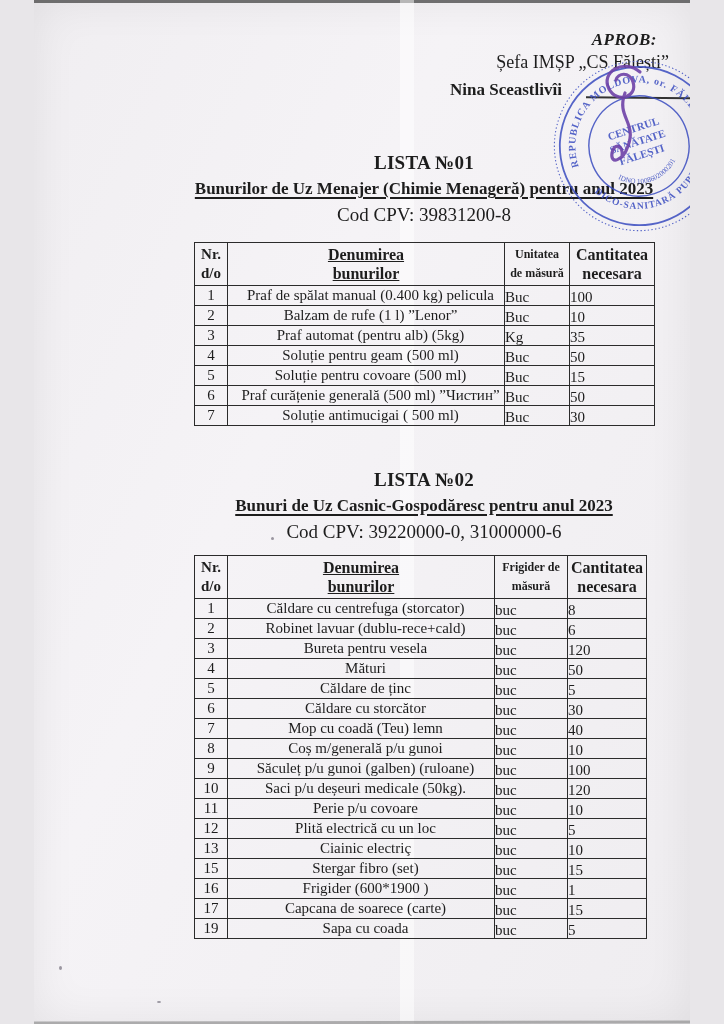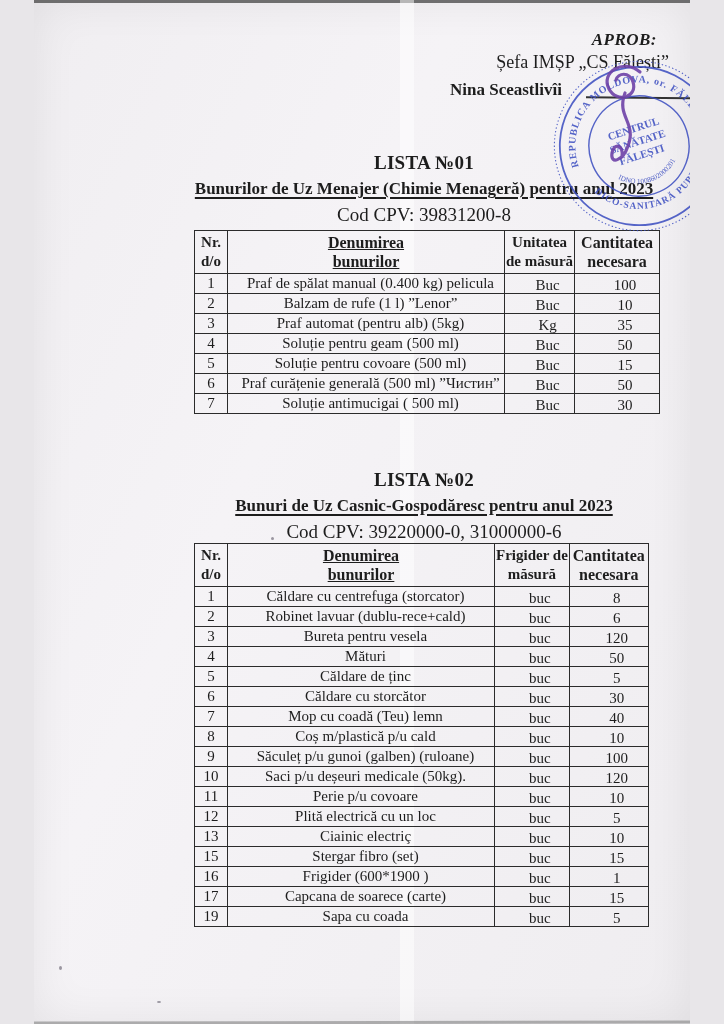--- a/index.html
+++ b/index.html
@@ -26,34 +26,34 @@
   .stamp{position:absolute;top:55px;left:514px;width:182px;height:182px;transform:rotate(-18deg);z-index:5;opacity:.85;pointer-events:none;}
   .signature{position:absolute;top:60px;left:546px;width:92px;height:128px;z-index:6;pointer-events:none;}
 
   .title-block{position:absolute;left:102px;width:576px;text-align:center;z-index:1;}
   .tb1{top:150px;}
   .tb2{top:449px;margin-top:18px;}
   .t-title{font-size:19px;font-weight:bold;line-height:26px;letter-spacing:.3px;}
   .t-sub{font-size:17px;font-weight:bold;line-height:26px;text-decoration:underline;text-underline-offset:3px;text-decoration-thickness:2px;text-align:center;}
   .t-cpv{font-size:19px;line-height:26px;}
 
-  table{position:absolute;border-collapse:collapse;table-layout:fixed;background:transparent;}
+  table{position:absolute;border-collapse:collapse;table-layout:fixed;background:transparent;margin-top:12px;}
   .table1{top:230px;left:160px;}
   .table2{top:543px;left:160px;}
   th,td{border:1.4px solid #2b2b2b;overflow:hidden;white-space:nowrap;}
   th{font-weight:bold;text-align:center;vertical-align:middle;padding:2px 1px;}
   th .l{display:block;line-height:19px;}
   .th-nr{font-size:15px;}
   .th-name{font-size:16px;text-decoration:underline;}
-  .th-unit{font-size:15px;}
+  .th-unit{font-size:12px;}
   .th-qty{font-size:16px;}
   td{height:19px;font-size:15px;line-height:17px;padding:0;}
   td.c-nr{text-align:center;}
   td.c-name{text-align:center;padding-left:9px;}
-  td.c-unit,td.c-qty{text-align:center;padding-left:16px;}
+  td.c-unit,td.c-qty{}
   td.c-unit span,td.c-qty span{position:relative;top:2px;}
   .table1 td.c-unit,.table1 td.c-qty{font-size:15px;}
 </style>
 </head>
 <body>
 
 <div class="page">
   <div class="edge-top"></div>
   <div class="fold-strip"></div>
 
@@ -246,21 +246,21 @@
           <td class="c-qty"><span>30</span></td>
         </tr>
         <tr>
           <td class="c-nr"><span>7</span></td>
           <td class="c-name"><span>Mop cu coadă (Teu) lemn</span></td>
           <td class="c-unit"><span>buc</span></td>
           <td class="c-qty"><span>40</span></td>
         </tr>
         <tr>
           <td class="c-nr"><span>8</span></td>
-          <td class="c-name"><span>Coș m/plastică p/u cald</span></td>
+          <td class="c-name"><span>Coș m/generală p/u gunoi</span></td>
           <td class="c-unit"><span>buc</span></td>
           <td class="c-qty"><span>10</span></td>
         </tr>
         <tr>
           <td class="c-nr"><span>9</span></td>
           <td class="c-name"><span>Săculeț p/u gunoi (galben) (ruloane)</span></td>
           <td class="c-unit"><span>buc</span></td>
           <td class="c-qty"><span>100</span></td>
         </tr>
         <tr>

